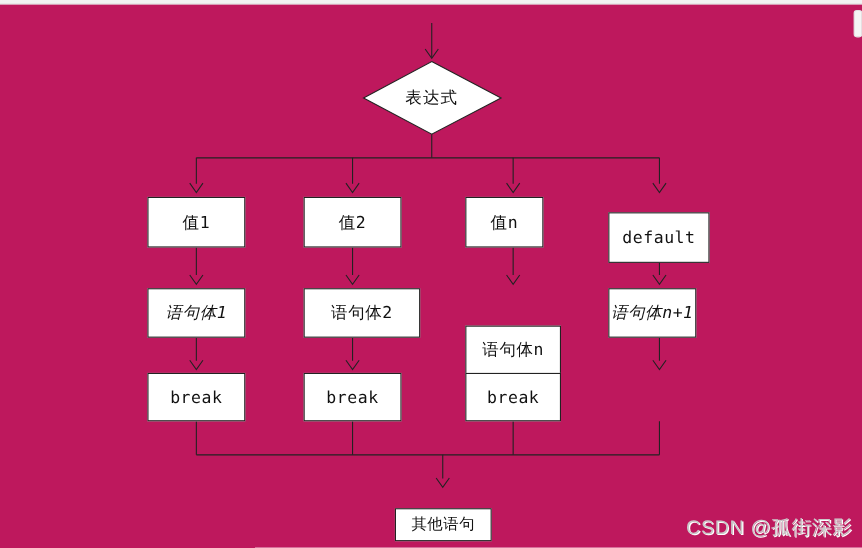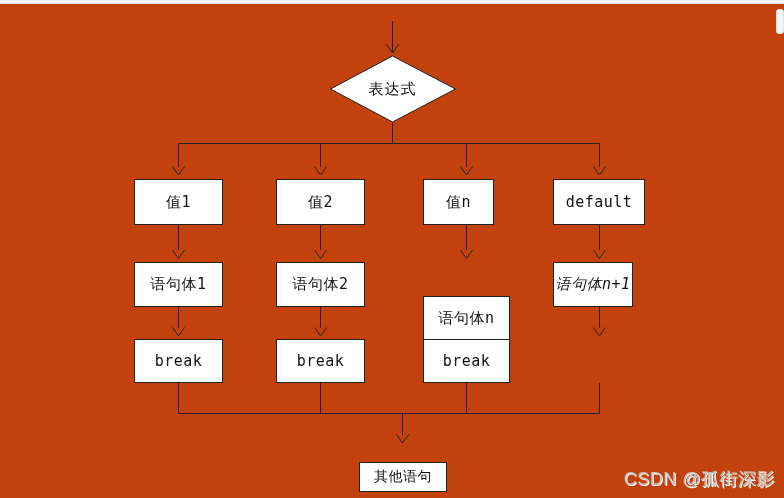--- a/index.html
+++ b/index.html
@@ -1,20 +1,20 @@
 <!DOCTYPE html>
 <html><head>
 <meta charset="utf-8">
 <style>
   html, body { margin: 0; padding: 0; background: #ffffff; }
   .stage {
     position: relative;
     width: 784px;
     height: 498px;
-    background: #c2410c;
+    background: #be185d;
     overflow: hidden;
     font-family: "DejaVu Sans Mono", "DejaVu Sans", monospace;
   }
   .topbar {
     position: absolute;
     left: 0; top: 0;
     width: 784px; height: 3px;
     background: #f2f2f2;
     border-bottom: 1px solid #e3e3e3;
   }
@@ -118,24 +118,24 @@
 
     <path d="M402.5 413.5 V435"></path>
       <path d="M396.5 434.5 L402.5 443 L408.5 434.5"></path>
   </svg>
 
   <div class="diamond-label" style="left:330px; top:74px; width:125px; height:30px;">表达式</div>
 
   <div class="node" style="left:134px; top:179px; width:89px; height:46px;">值1</div>
   <div class="node" style="left:276px; top:179px; width:89px; height:46px;">值2</div>
   <div class="node" style="left:423px; top:179px; width:71px; height:46px;">值n</div>
-  <div class="node" style="left:553px; top:179px; width:92px; height:46px;">default</div>
+  <div class="node" style="left:553px; top:193px; width:92px; height:46px;">default</div>
 
-  <div class="node" style="left:134px; top:262px; width:89px; height:45px;">语句体1</div>
-  <div class="node" style="left:276px; top:262px; width:89px; height:45px;">语句体2</div>
+  <div class="node" style="left:134px; top:262px; width:89px; height:45px;font-style:italic;">语句体1</div>
+  <div class="node" style="left:276px; top:262px; width:106px; height:45px;">语句体2</div>
   <div class="node" style="left:423px; top:262px; width:87px; height:45px;margin-top:34px;">语句体n</div>
   <div class="node" style="left:553px; top:262px; width:80px; height:45px;font-style:italic;">语句体n+1</div>
 
   <div class="node" style="left:134px; top:339px; width:89px; height:44px;">break</div>
   <div class="node" style="left:276px; top:339px; width:89px; height:44px;">break</div>
   <div class="node" style="left:423px; top:339px; width:87px; height:44px;">break</div>
 
   <div class="node end-node" style="left:359px; top:446px; width:88px; height:30px;margin-top:16px;">其他语句</div>
 
   <div class="watermark">CSDN @孤街深影</div>

